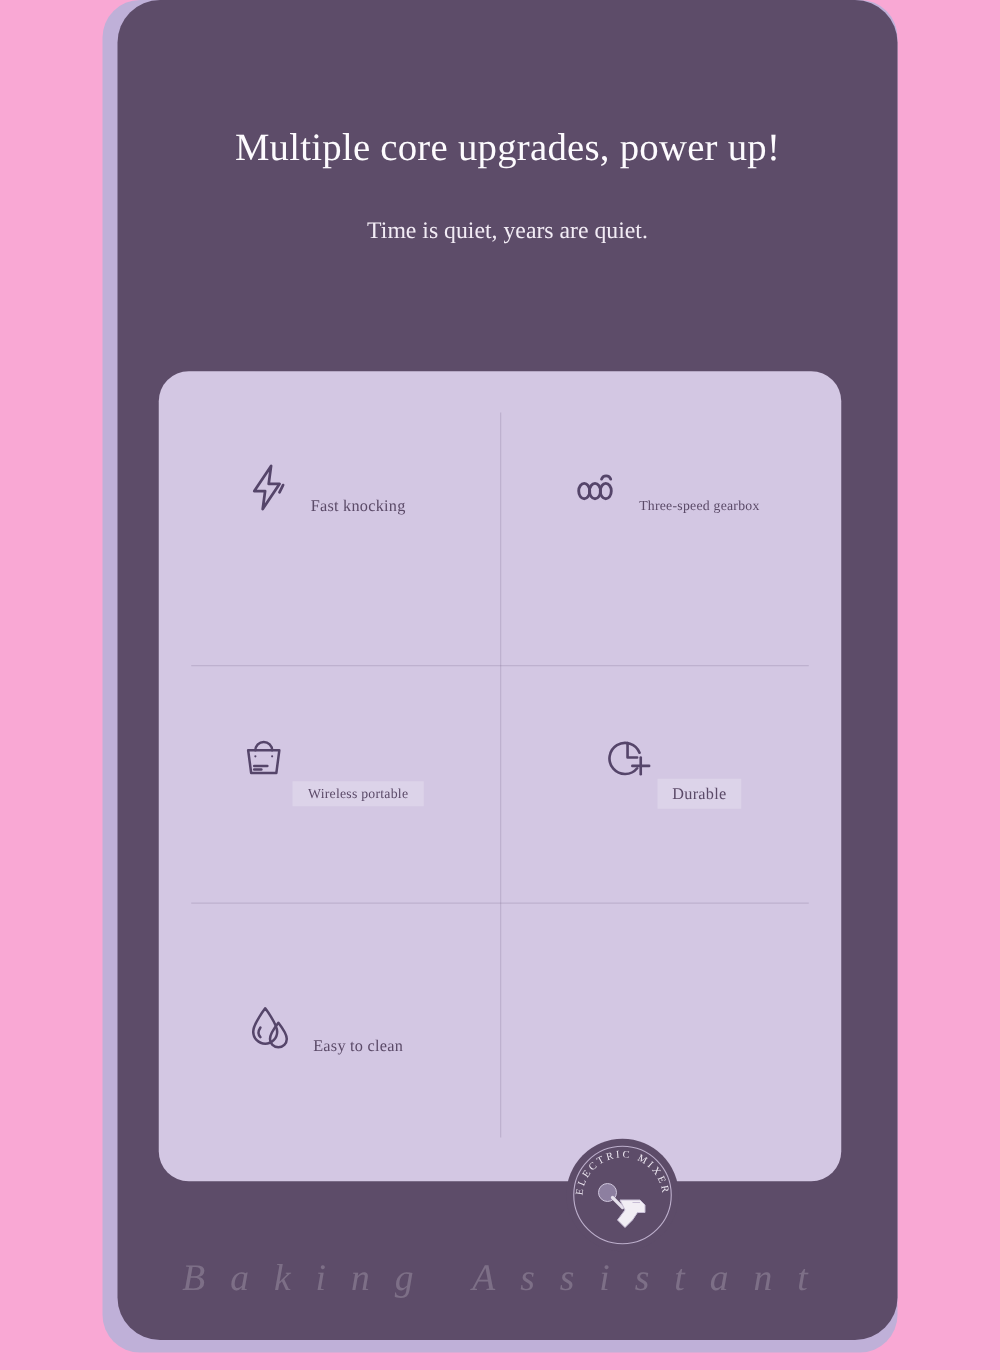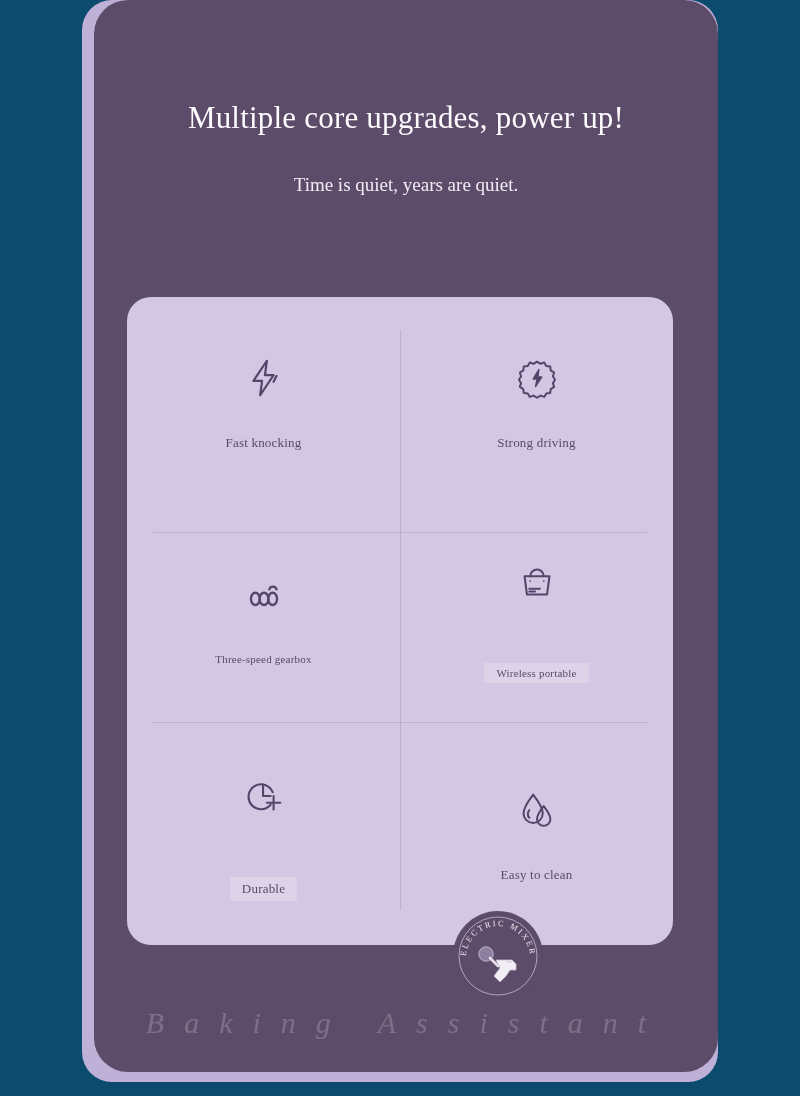--- a/index.html
+++ b/index.html
@@ -12,21 +12,21 @@
     height: 1096px;
     position: relative;
     overflow: hidden;
     font-family: "Liberation Serif", serif;
   }
 
   
   .page-root {
     position: absolute;
     inset: 0;
-    background: #0c4a6e;
+    background: #f9a8d4;
   }
 
   
   .backing-sheet {
     position: absolute;
     left: 82px;
     top: 0px;
     width: 636px;
     height: 1082px;
     background: #bfb0d8;
@@ -91,21 +91,21 @@
   .feature-grid {
     position: absolute;
     inset: 0;
     display: grid;
     grid-template-columns: 1fr 1fr;
     grid-template-rows: 1fr 1fr 1fr;
   }
   .feature-cell {
     position: relative;
     display: flex;
-    flex-direction: column;
+    flex-direction: row;
     align-items: center;
     justify-content: center;
   }
   .feature-icon {
     width: 46px;
     height: 46px;
     display: flex;
     align-items: center;
     justify-content: center;
     margin-bottom: 30px;
@@ -200,29 +200,20 @@
         <div class="feature-cell">
           <span class="feature-icon">
             <svg viewBox="0 0 48 48" fill="none" stroke="#55456a" stroke-width="2.3" stroke-linecap="round" stroke-linejoin="round">
               <path d="M27 6 L13 27 L22 27 L20 42 L34 21 L25 21 Z"></path>
               <path d="M37 22 L34 28"></path>
             </svg>
           </span>
           <span class="feature-label">Fast knocking</span>
         </div>
 
-        <div class="feature-cell">
-          <span class="feature-icon">
-            <svg viewBox="0 0 48 48" fill="none" stroke="#55456a" stroke-width="2.1" stroke-linecap="round" stroke-linejoin="round">
-              <path d="M24 7 l3.6 2.2 3.9-1.3 2.2 3.6 4.1 0.5 0.5 4.1 3.6 2.2 -1.3 3.9 2.2 3.6 -2.2 3.6 1.3 3.9 -3.6 2.2 -0.5 4.1 -4.1 0.5 -2.2 3.6 -3.9 -1.3 -3.6 2.2 -3.6 -2.2 -3.9 1.3 -2.2 -3.6 -4.1 -0.5 -0.5 -4.1 -3.6 -2.2 1.3 -3.9 -2.2 -3.6 2.2 -3.6 -1.3 -3.9 3.6 -2.2 0.5 -4.1 4.1 -0.5 2.2 -3.6 3.9 1.3 Z"></path>
-              <path d="M26 15 L20 25 L24 25 L22.5 33 L29 23 L25 23 Z" fill="#55456a" stroke-width="1.4"></path>
-            </svg>
-          </span>
-          <span class="feature-label">Strong driving</span>
-        </div>
 
         <div class="feature-cell">
           <span class="feature-icon">
             <svg viewBox="0 0 48 48" fill="none" stroke="#55456a" stroke-width="2.4" stroke-linecap="round" stroke-linejoin="round">
               <ellipse cx="15" cy="27" rx="4.6" ry="6.4"></ellipse>
               <ellipse cx="24" cy="27" rx="4.6" ry="6.4"></ellipse>
               <ellipse cx="33" cy="27" rx="4.6" ry="6.4"></ellipse>
               <path d="M29.5 17 a4 4 0 0 1 7.6 0"></path>
             </svg>
           </span>

